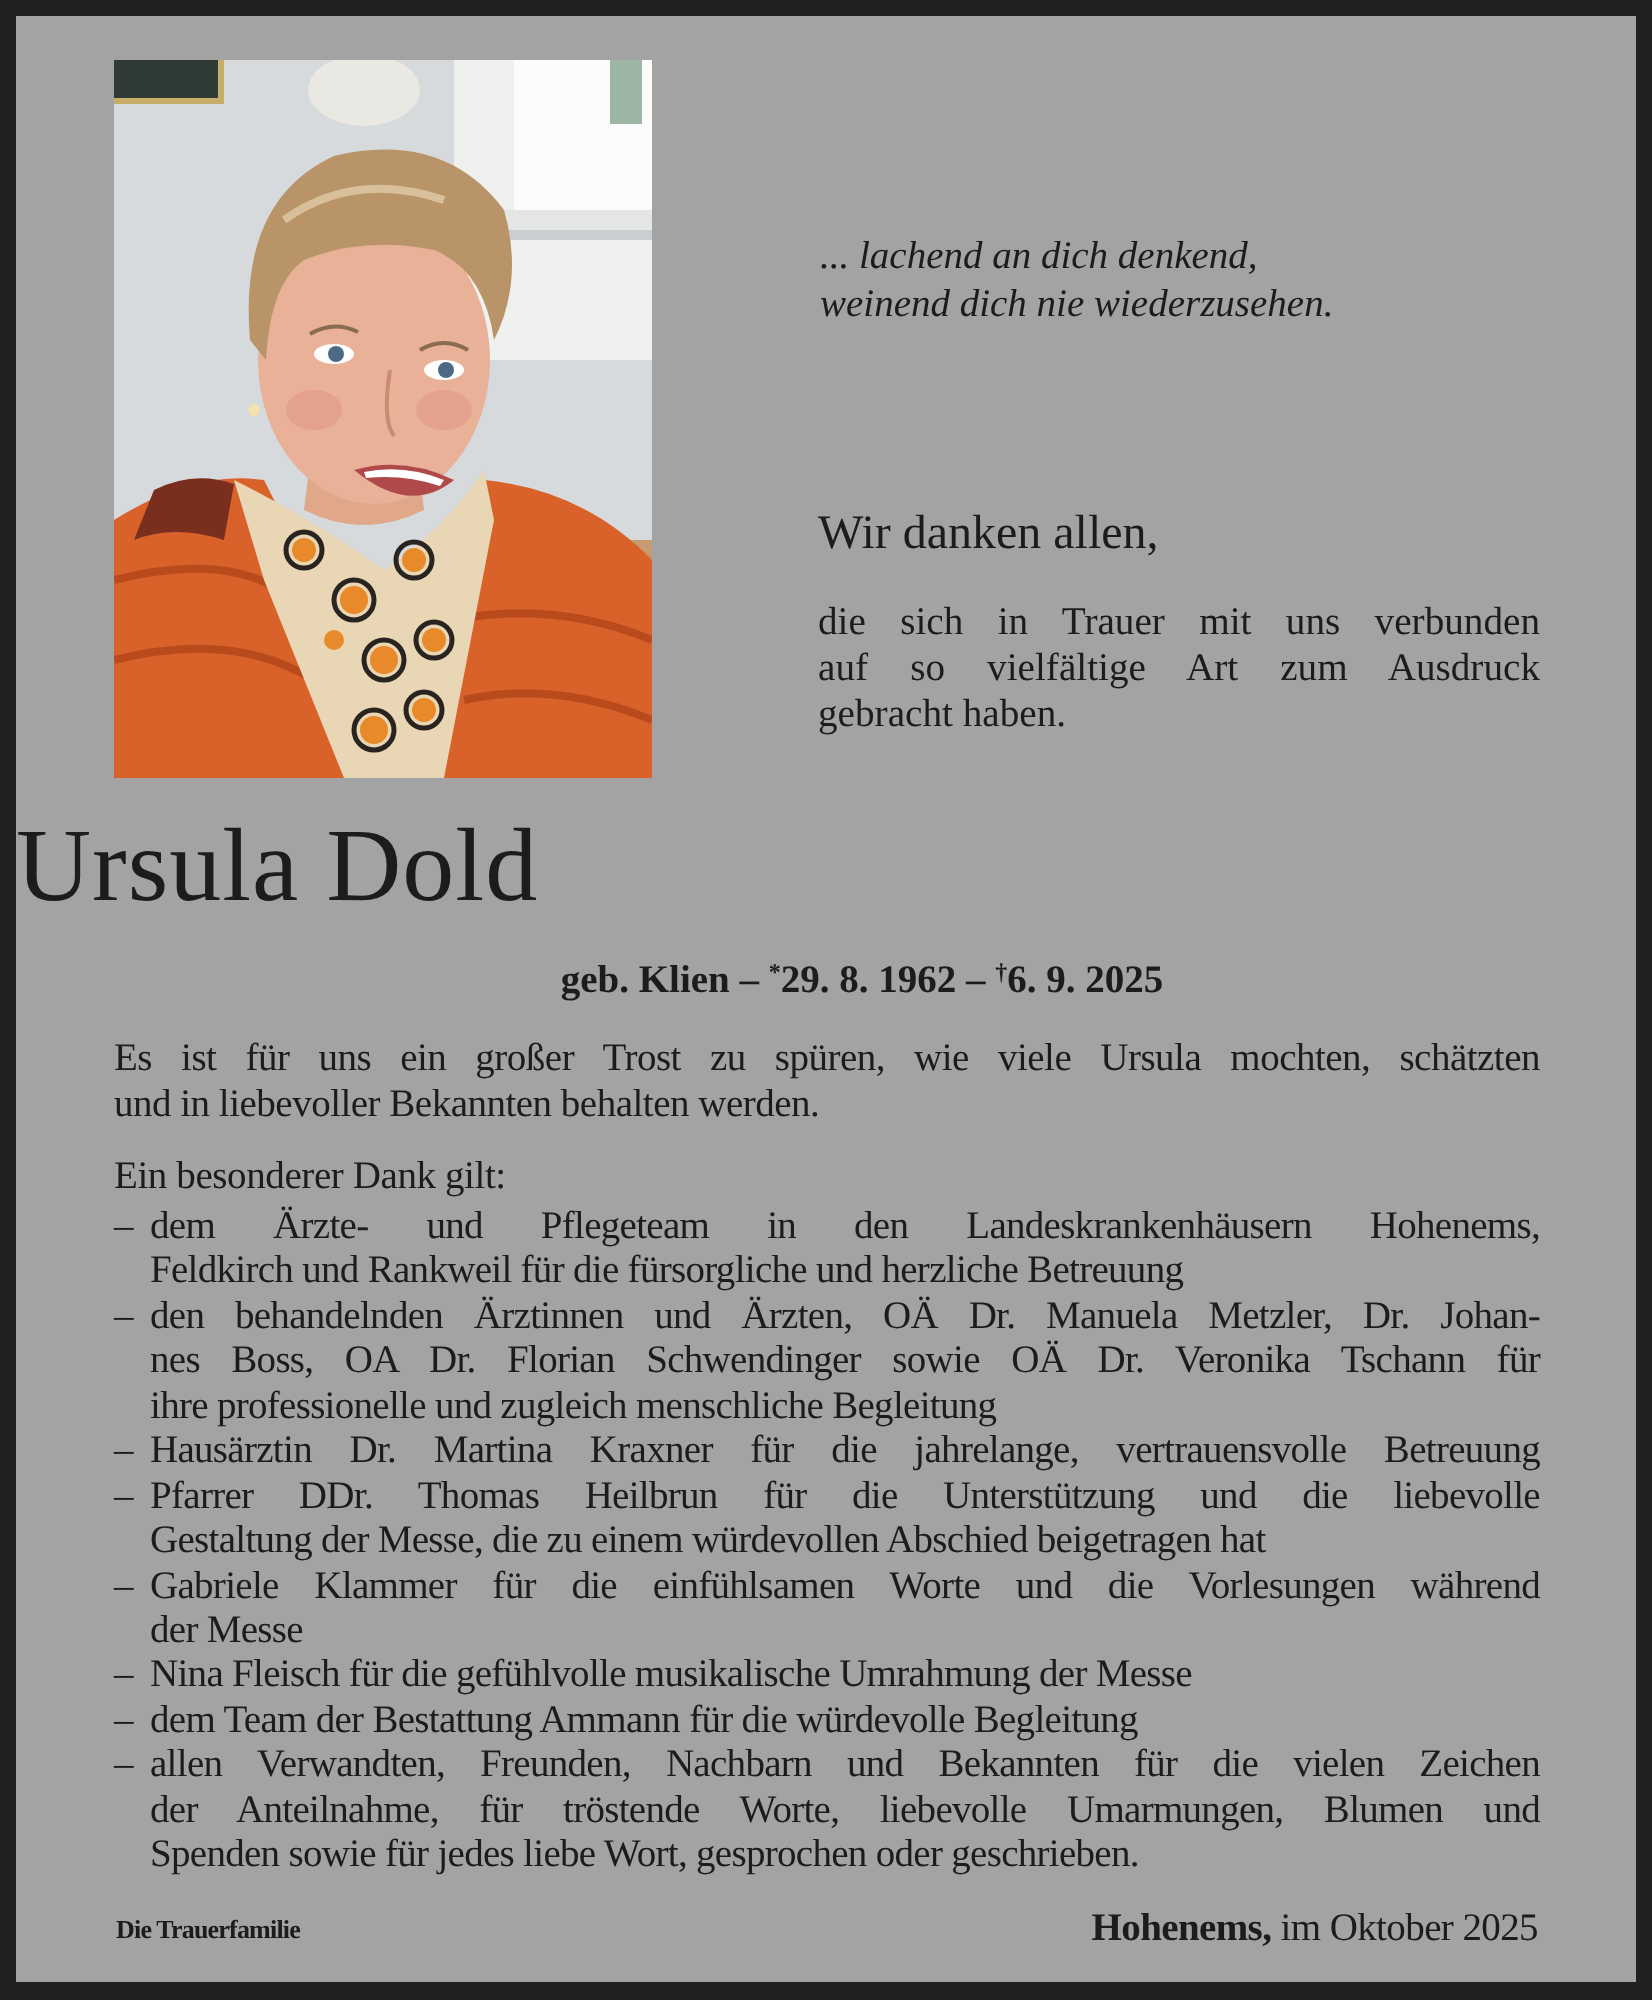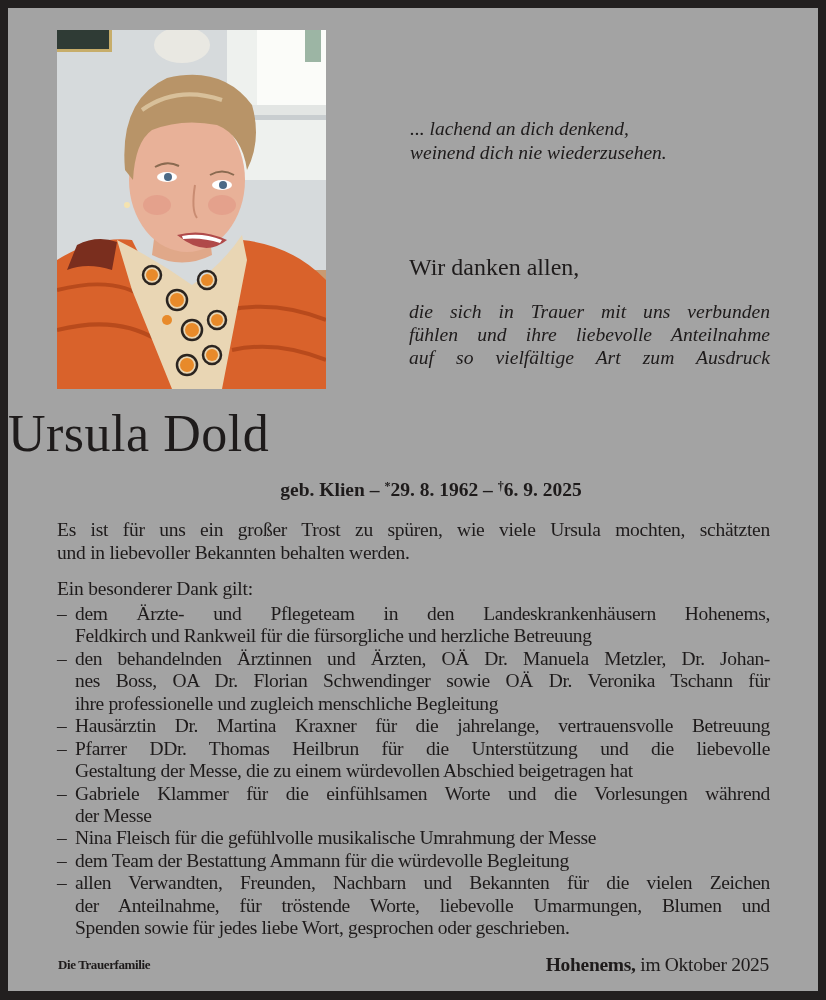--- a/index.html
+++ b/index.html
@@ -50,21 +50,20 @@
       line-height: 30px;
       white-space: nowrap;
     }
     .thanks-body {
       position: absolute;
       left: 401px;
       top: 292px;
       width: 361px;
       font-size: 19.6px;
       line-height: 23.2px;
-      font-style: italic;
     }
     .jline {
       display: block;
       text-align: justify;
       text-align-last: justify;
       white-space: nowrap;
       height: 23.2px;
     }
     .jline.last { text-align-last: left; }
     .name {
@@ -220,22 +219,22 @@
   </div>
 
   <div class="motto">
     <div>... lachend an dich denkend,</div>
     <div>weinend dich nie wiederzusehen.</div>
   </div>
 
   <div class="thanks-heading">Wir danken allen,</div>
   <div class="thanks-body">
     <span class="jline">die sich in Trauer mit uns verbunden</span>
-    <span class="jline">fühlen und ihre liebevolle Anteilnahme</span>
     <span class="jline">auf so vielfältige Art zum Ausdruck</span>
+    <span class="jline last">gebracht haben.</span>
   </div>
 
   <div class="name">Ursula Dold</div>
 
   <div class="dates">
     <span>geb. Klien</span>
     <span>–</span>
     <sup>*</sup><span>29. 8. 1962</span>
     <span>–</span>
     <sup>†</sup><span>6. 9. 2025</span>

